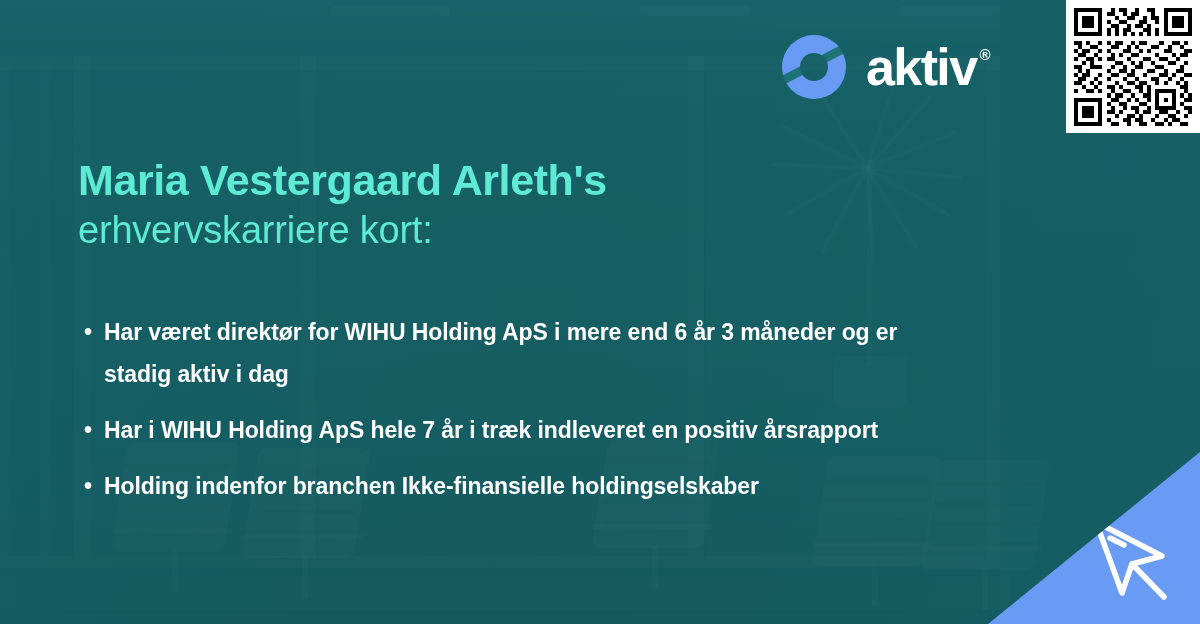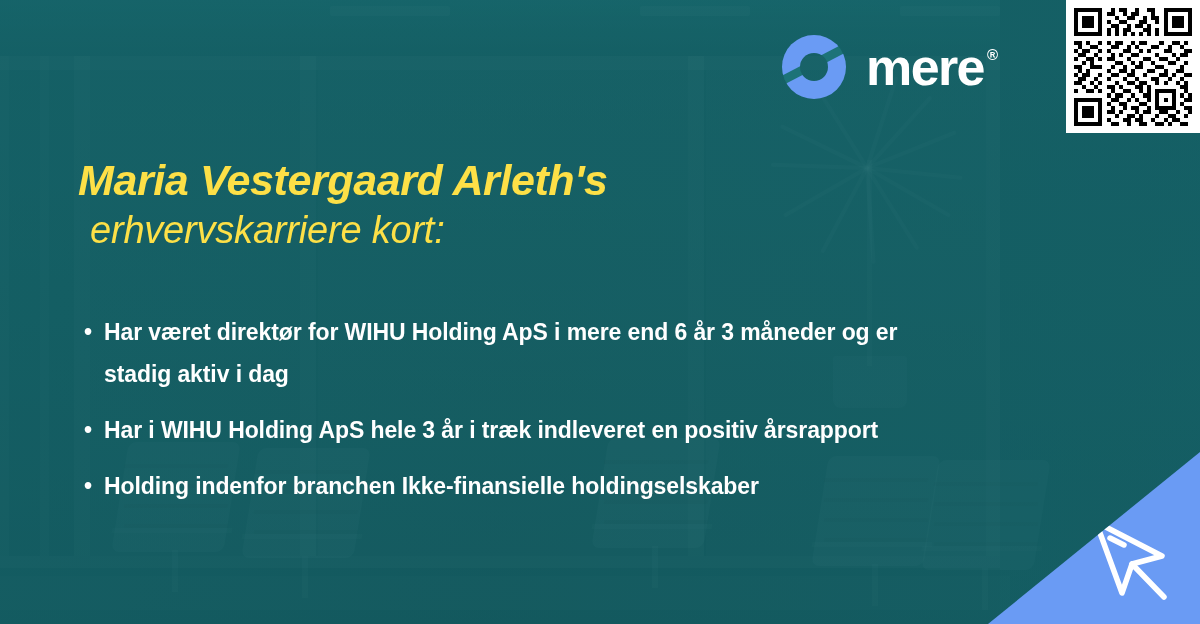--- a/index.html
+++ b/index.html
@@ -116,30 +116,29 @@
     position:absolute;left:80px;top:114px;
     background:#6a90e8;color:#ffffff;
     font-size:21px;line-height:1;
     padding:7px 11px 9px 11px;border-radius:5px;
     letter-spacing:.1px;
     white-space:nowrap;
   }
 
   .title{
     position:absolute;left:78px;top:156px;width:900px;
-    color:#fde047;
-    font-style:italic;
+    color:#5eead4;
   }
   .title-line1{
     font-size:43px;font-weight:bold;line-height:1.12;
     letter-spacing:-.4px;margin:0;
   }
   .title-line2{
     font-size:38px;font-weight:normal;line-height:1.2;
-    letter-spacing:-.2px;margin:4px 0 0 12px;
+    letter-spacing:-.2px;margin:4px 0 0 0;
   }
 
   .bullets{
     position:absolute;left:80px;top:312px;width:880px;
     margin:0;padding:0;list-style:none;color:#ffffff;
   }
   .bullet{
     position:relative;
     padding-left:24px;
     font-size:23px;line-height:1.82;
@@ -292,21 +291,21 @@
       <div class="title-line2">erhvervskarriere kort:</div>
     </div>
 
     <ul class="bullets">
       <li class="bullet">
         <span class="dot">•</span>
         <span>Har været direktør for WIHU Holding ApS i mere end 6 år 3 måneder og er stadig aktiv i dag</span>
       </li>
       <li class="bullet">
         <span class="dot">•</span>
-        <span>Har i WIHU Holding ApS hele 3 år i træk indleveret en positiv årsrapport</span>
+        <span>Har i WIHU Holding ApS hele 7 år i træk indleveret en positiv årsrapport</span>
       </li>
       <li class="bullet">
         <span class="dot">•</span>
         <span>Holding indenfor branchen Ikke-finansielle holdingselskaber</span>
       </li>
     </ul>
 
     <div class="logo">
       <svg class="logo-mark" viewBox="0 0 72 72">
         <defs>
@@ -318,21 +317,21 @@
             <circle cx="36" cy="36" r="32" fill="white"></circle>
             <circle cx="36" cy="36" r="14" fill="black"></circle>
           </mask>
         </defs>
         <g mask="url(#ringMask)">
           <rect x="0" y="0" width="72" height="72" fill="#6a9bf4"></rect>
           <polygon points="-6,50 78,6 78,16 -6,60" fill="#1d7378"></polygon>
         </g>
       </svg>
       <div class="logo-text">
-        <span>mere</span>
+        <span>aktiv</span>
         <span class="logo-reg">®</span>
       </div>
     </div>
 
     <div class="qr-panel">
       <svg class="qr" viewBox="0 0 29 29" shape-rendering="crispEdges">
         <rect width="29" height="29" fill="#ffffff"></rect>
         <g fill="#000000">
 
           <rect x="0" y="0" width="7" height="1"></rect>

